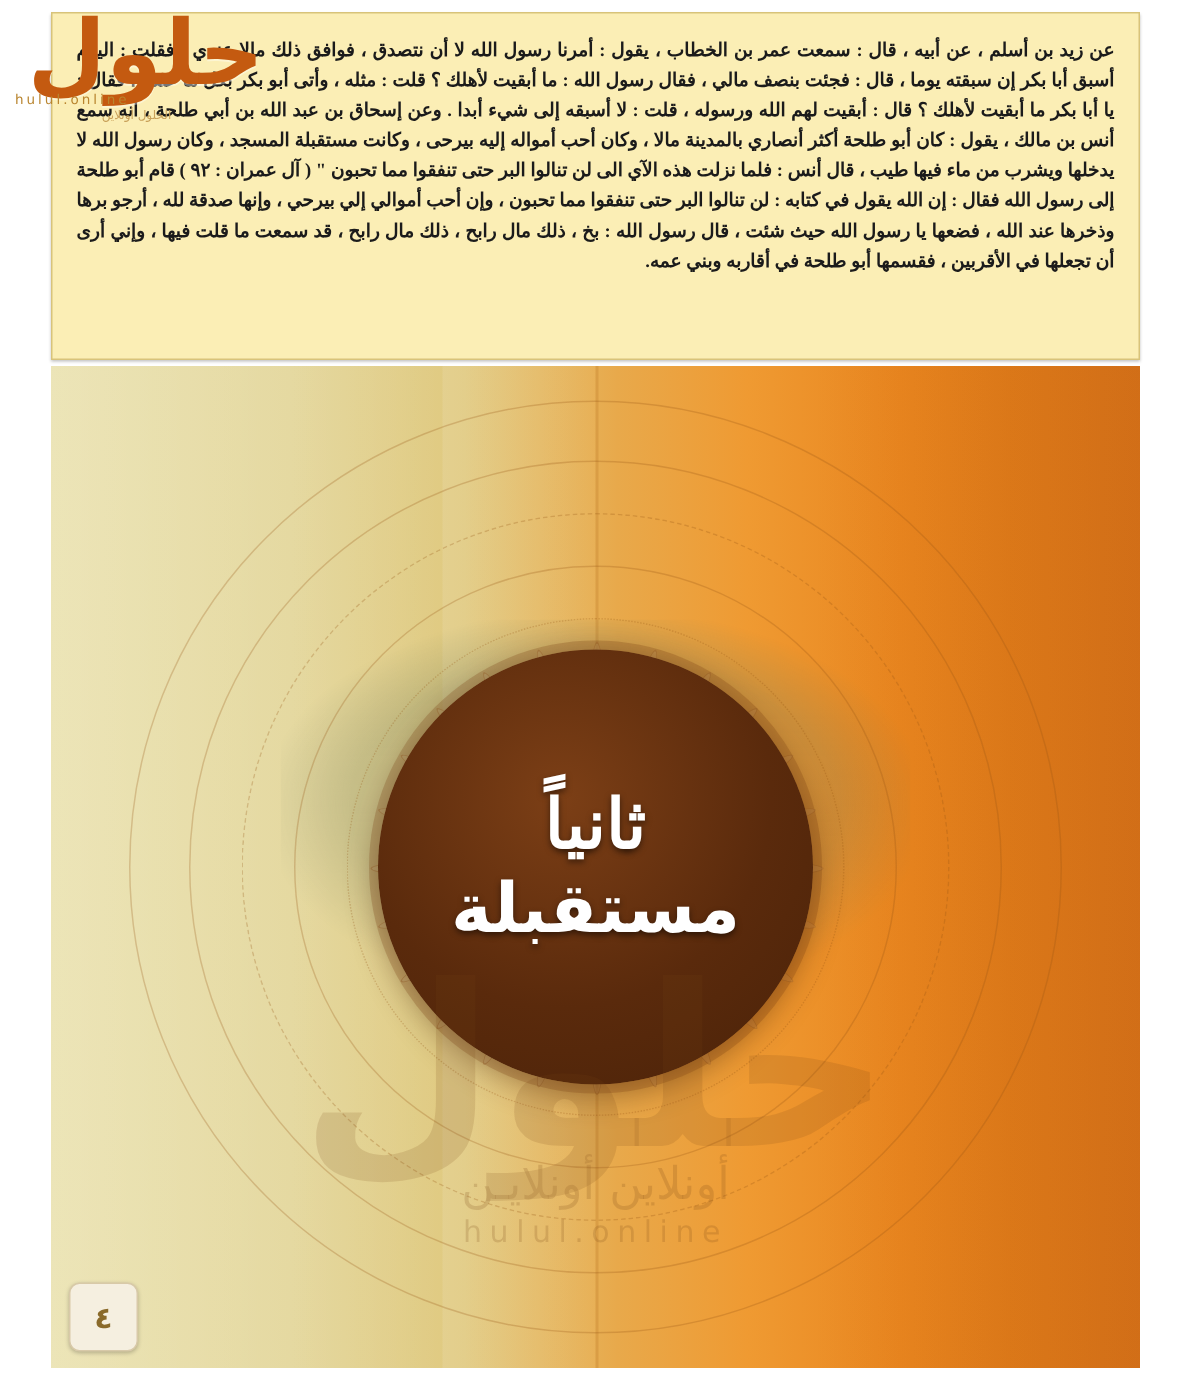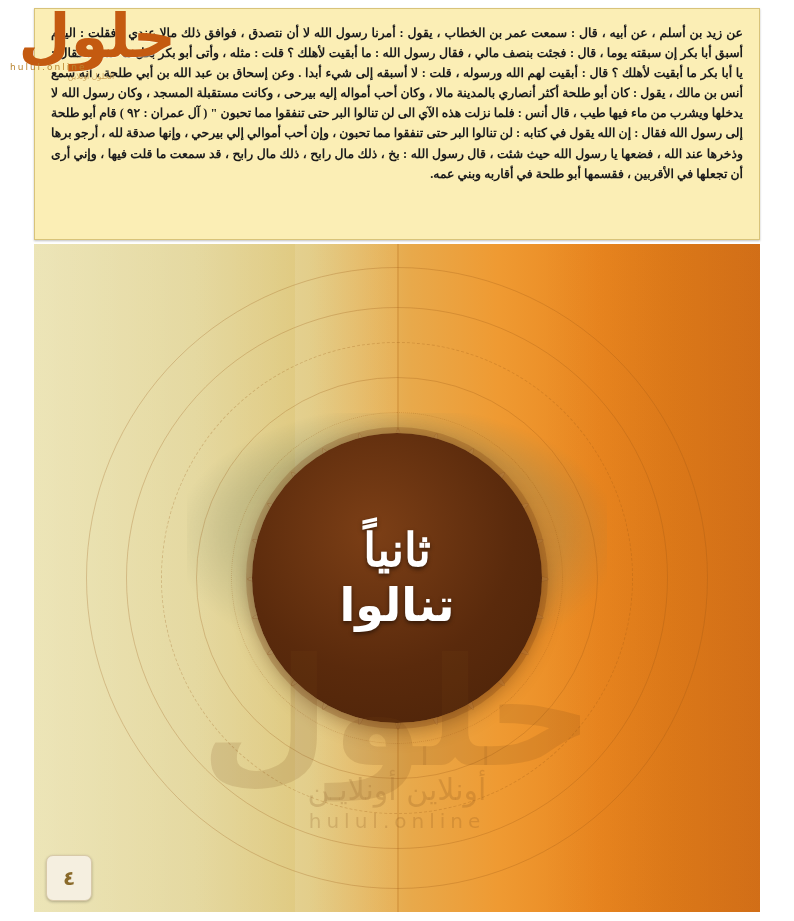--- a/index.html
+++ b/index.html
@@ -159,21 +159,21 @@
     border-radius:50%;
     background:radial-gradient(circle at 42% 34%, #7c3f16 0%, #5a2a0c 55%, #4a2208 100%);
     box-shadow:0 0 0 6px rgba(120,60,15,.25), 0 6px 22px rgba(60,25,5,.45);
     display:flex;
     flex-direction:column;
     align-items:center;
     justify-content:center;
     z-index:4;
   }
   .center-circle .t1{
-    font-family:Liberation Sans, sans-serif;
+    font-family:Liberation Serif, serif;
     font-size:46px;
     font-weight:bold;
     color:#ffffff;
     line-height:1.15;
     text-shadow:0 2px 4px rgba(0,0,0,.5);
     direction:rtl;
   }
   .center-circle .t2{
     font-family:"DejaVu Sans", sans-serif;
     font-size:46px;
@@ -321,21 +321,21 @@
         <div class="petal tiny" style="transform: rotate(210deg);"></div>
         <div class="petal tiny" style="transform: rotate(240deg);"></div>
         <div class="petal tiny" style="transform: rotate(270deg);"></div>
         <div class="petal tiny" style="transform: rotate(300deg);"></div>
         <div class="petal tiny" style="transform: rotate(330deg);"></div>
       </div>
   </div>
 
   <div class="center-circle">
     <div class="t1">ثانياً</div>
-    <div class="t2">تنالوا</div>
+    <div class="t2">مستقبلة</div>
   </div>
 
   <div class="wm-panel">
     <div class="big">حلول</div>
     <div class="mid">أونلاين أونلايـن</div>
     <div class="small">hulul.online</div>
   </div>
 </div>
 
 <div class="page-badge">

